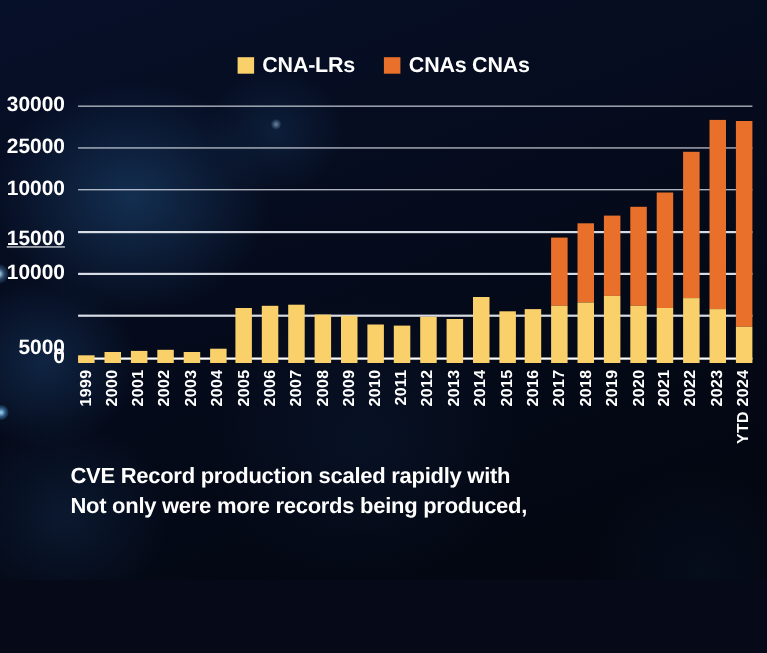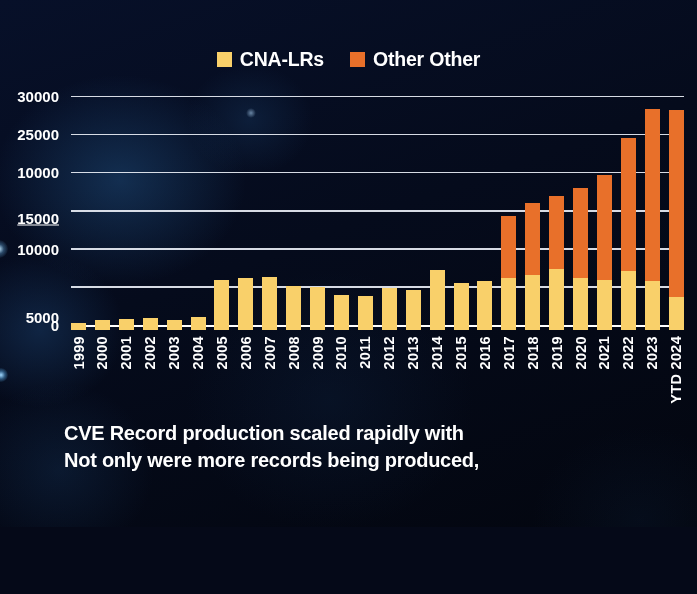--- a/index.html
+++ b/index.html
@@ -30,21 +30,21 @@
   #legend{position:absolute;left:0;top:48px;width:697px;display:flex;justify-content:center;gap:26px;}
   .legend-item{display:flex;align-items:center;gap:8px;}
   .legend-swatch{width:15px;height:15px;display:block;}
   .legend-label{color:#ffffff;font-size:19.5px;font-weight:600;letter-spacing:-.2px;white-space:nowrap;}
 
   
   #plot{position:absolute;left:71px;top:90px;width:613px;height:240px;}
   .gridline{position:absolute;left:0;width:613px;height:1.5px;background:#e9eef5;opacity:.92;}
   .axisline{position:absolute;left:0;width:613px;height:2px;background:#ffffff;}
   #ylabels{position:absolute;left:0;top:0;width:613px;height:240px;}
-  .ylab{position:absolute;right:100%;margin-right:12px;color:#fff;font-size:15px;font-weight:700;
+  .ylab{position:absolute;right:100%;margin-right:12px;color:#fff;font-size:19px;font-weight:700;
         transform:translateY(-50%);white-space:nowrap;text-align:right;}
 
   #bars{position:absolute;left:0;bottom:0;width:613px;height:235px;display:flex;
         align-items:flex-end;justify-content:space-between;}
   .barcol{position:relative;height:100%;display:flex;flex-direction:column;justify-content:flex-end;
           align-items:center;width:15px;}
   .seg{width:15px;display:block;}
   .seg-top{background:#e8702a;}
   .seg-bot{background:#f9d06a;}
 
@@ -69,21 +69,21 @@
   <span class="glow g2"></span>
   <span class="glow g3"></span>
 
   <div id="legend">
     <div class="legend-item">
       <span class="legend-swatch" style="background:#f9d06a"></span>
       <span class="legend-label">CNA-LRs</span>
     </div>
     <div class="legend-item">
       <span class="legend-swatch" style="background:#e8702a"></span>
-      <span class="legend-label">Other Other</span>
+      <span class="legend-label">CNAs CNAs</span>
     </div>
   </div>
 
   <div id="plot">
     <div id="gridlines">
         <div class="axisline" style="top: 235px;"></div>
         <div class="gridline" style="top: 196.333px;"></div>
         <div class="gridline" style="top: 158.167px;"></div>
         <div class="gridline" style="top: 120px;"></div>
         <div class="gridline" style="top: 81.8333px;"></div>

